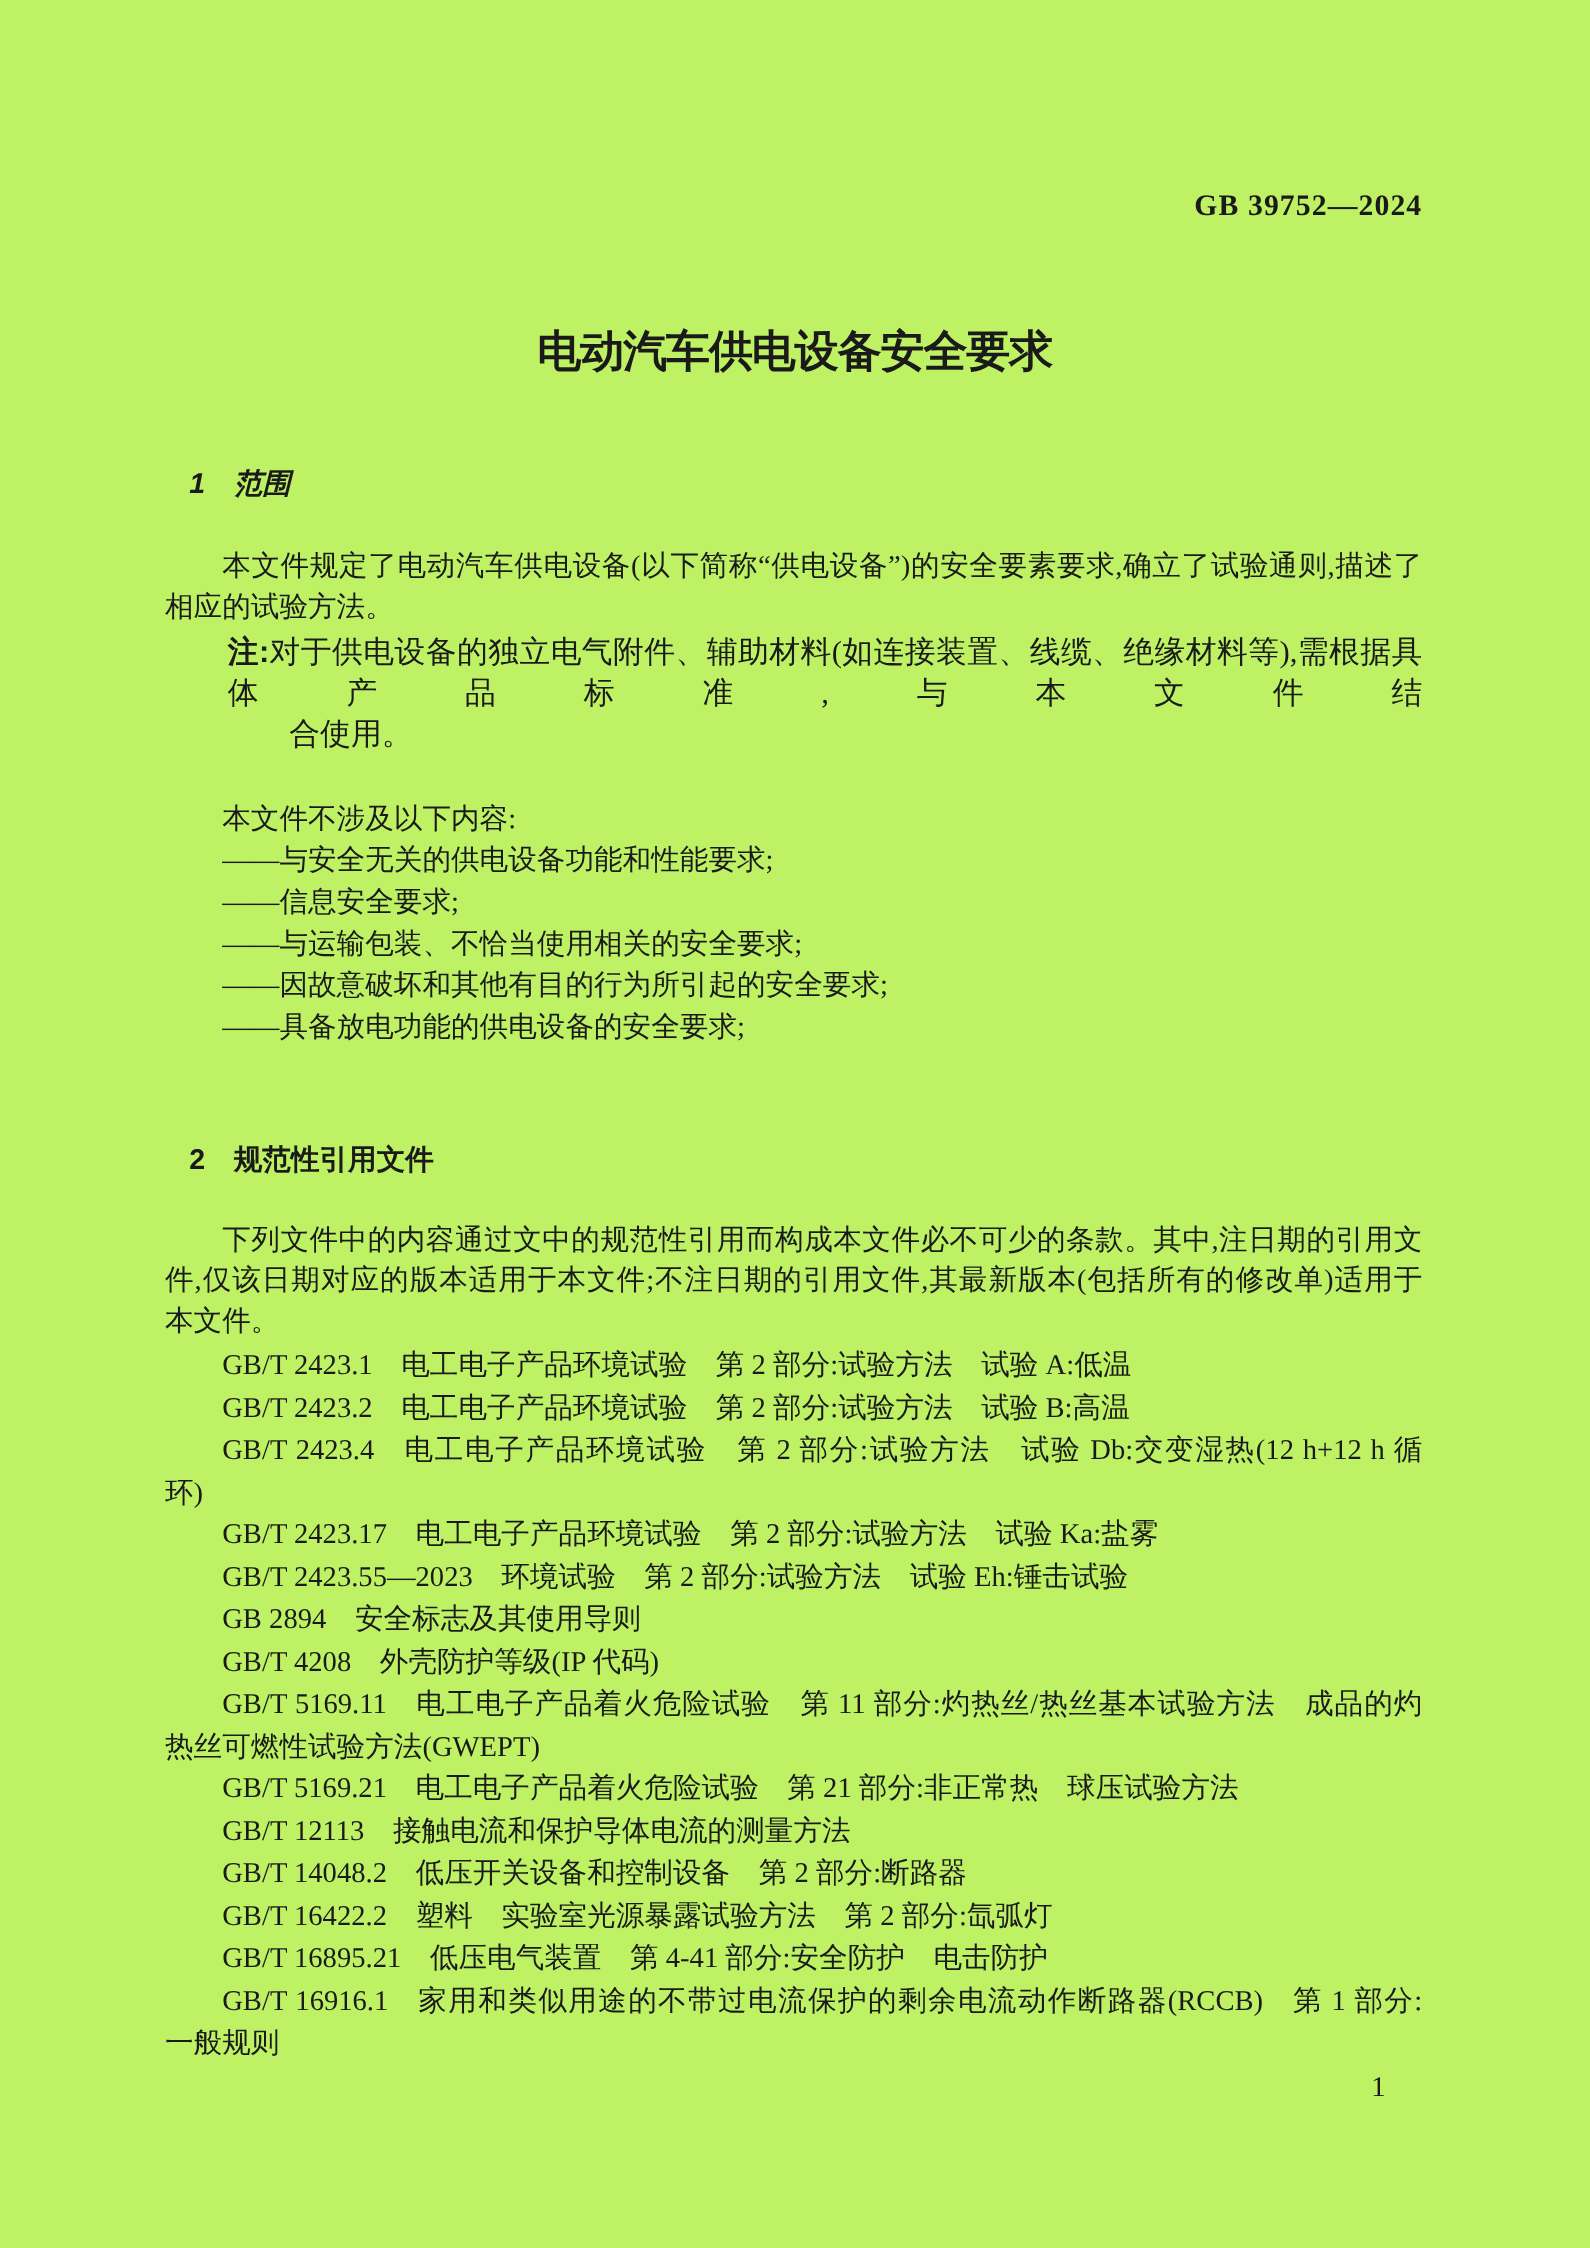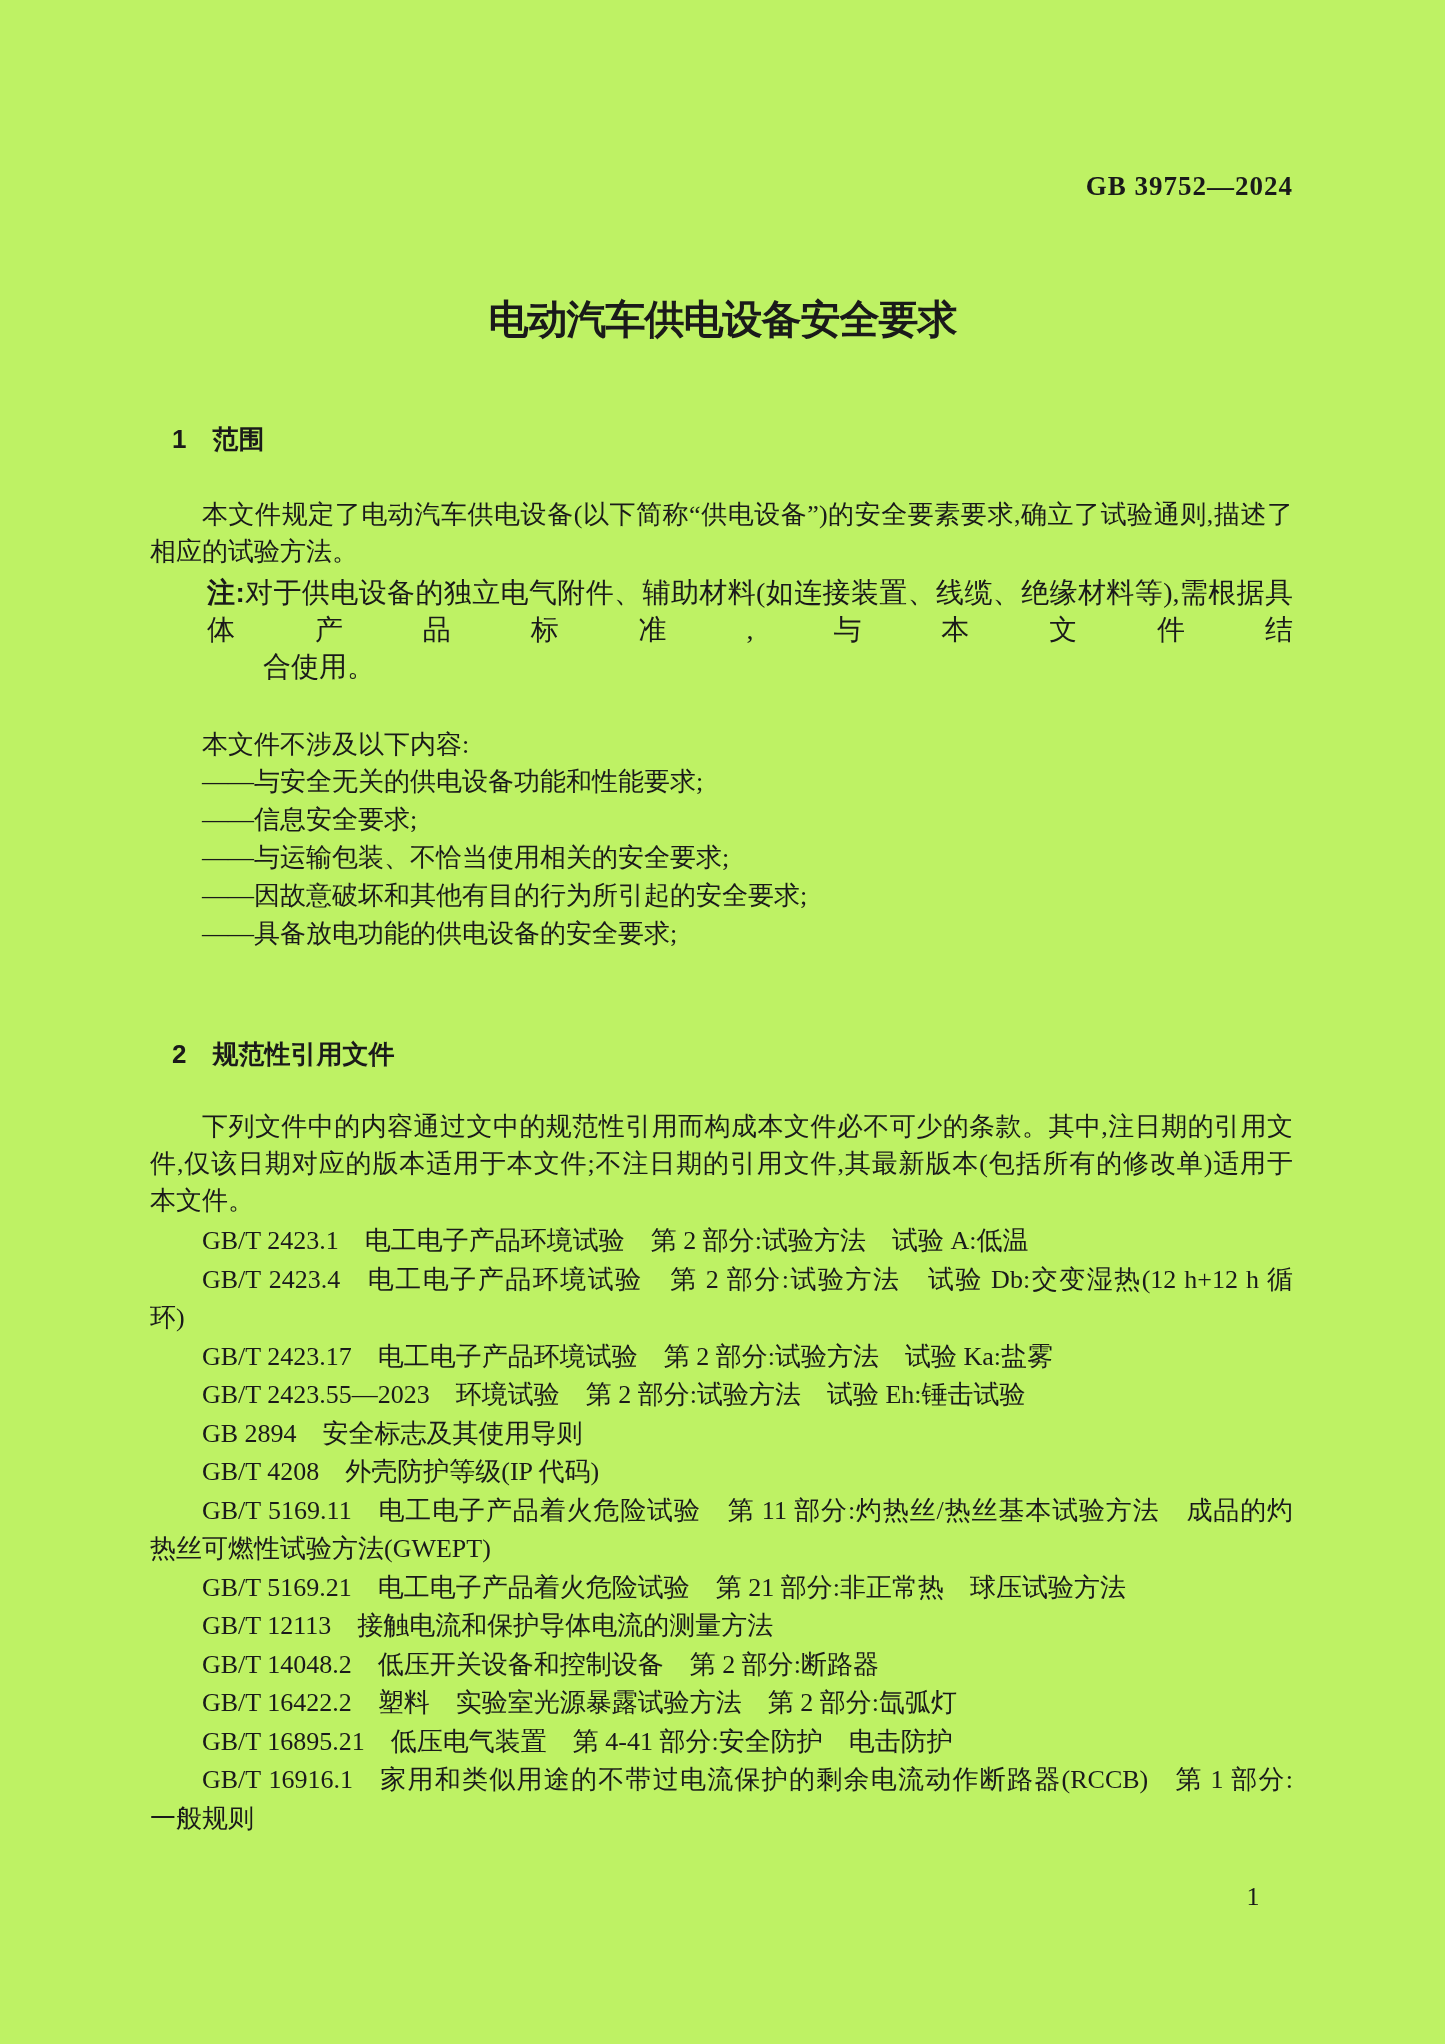--- a/index.html
+++ b/index.html
@@ -48,21 +48,21 @@
     text-align:center; font-size:26px;
   }
 </style>
 </head>
 <body>
 
 <div class="page">
   <div class="code">GB 39752—2024</div>
   <h1 class="title">电动汽车供电设备安全要求</h1>
   <div id="content">
-      <div class="block" style="top: 424px; line-height: 30px;">
+      <div class="block" style="top: 424px; line-height: 30px; font-style: italic;">
         <div class="ln h">1 范围</div>
       </div>
       <div class="block" style="top: 496px; line-height: 37px;">
         <div class="ln ind fill">本文件规定了电动汽车供电设备(以下简称“供电设备”)的安全要素要求,确立了试验通则,描述了</div>
         <div class="ln ">相应的试验方法。</div>
       </div>
       <div class="block" style="top: 574px; line-height: 37px;">
         <div class="ln n1 fill"><span class="pre">注:</span>对于供电设备的独立电气附件、辅助材料(如连接装置、线缆、绝缘材料等),需根据具体产品标准,与本文件结</div>
         <div class="ln n2">合使用。</div>
       </div>
@@ -79,20 +79,21 @@
       <div class="block" style="top: 1039px; line-height: 30px;">
         <div class="ln h">2 规范性引用文件</div>
       </div>
       <div class="block" style="top: 1108px; line-height: 37px;">
         <div class="ln ind fill">下列文件中的内容通过文中的规范性引用而构成本文件必不可少的条款。其中,注日期的引用文</div>
         <div class="ln fill">件,仅该日期对应的版本适用于本文件;不注日期的引用文件,其最新版本(包括所有的修改单)适用于</div>
         <div class="ln ">本文件。</div>
       </div>
       <div class="block" style="top: 1222px; line-height: 38.5px;">
         <div class="ln ind">GB/T 2423.1 电工电子产品环境试验 第 2 部分:试验方法 试验 A:低温</div>
+        <div class="ln ind">GB/T 2423.2 电工电子产品环境试验 第 2 部分:试验方法 试验 B:高温</div>
         <div class="ln ind fill">GB/T 2423.4 电工电子产品环境试验 第 2 部分:试验方法 试验 Db:交变湿热(12 h+12 h 循</div>
         <div class="ln ">环)</div>
         <div class="ln ind">GB/T 2423.17 电工电子产品环境试验 第 2 部分:试验方法 试验 Ka:盐雾</div>
         <div class="ln ind">GB/T 2423.55—2023 环境试验 第 2 部分:试验方法 试验 Eh:锤击试验</div>
         <div class="ln ind">GB 2894 安全标志及其使用导则</div>
         <div class="ln ind">GB/T 4208 外壳防护等级(IP 代码)</div>
         <div class="ln ind fill">GB/T 5169.11 电工电子产品着火危险试验 第 11 部分:灼热丝/热丝基本试验方法 成品的灼</div>
         <div class="ln ">热丝可燃性试验方法(GWEPT)</div>
         <div class="ln ind">GB/T 5169.21 电工电子产品着火危险试验 第 21 部分:非正常热 球压试验方法</div>
         <div class="ln ind">GB/T 12113 接触电流和保护导体电流的测量方法</div>

